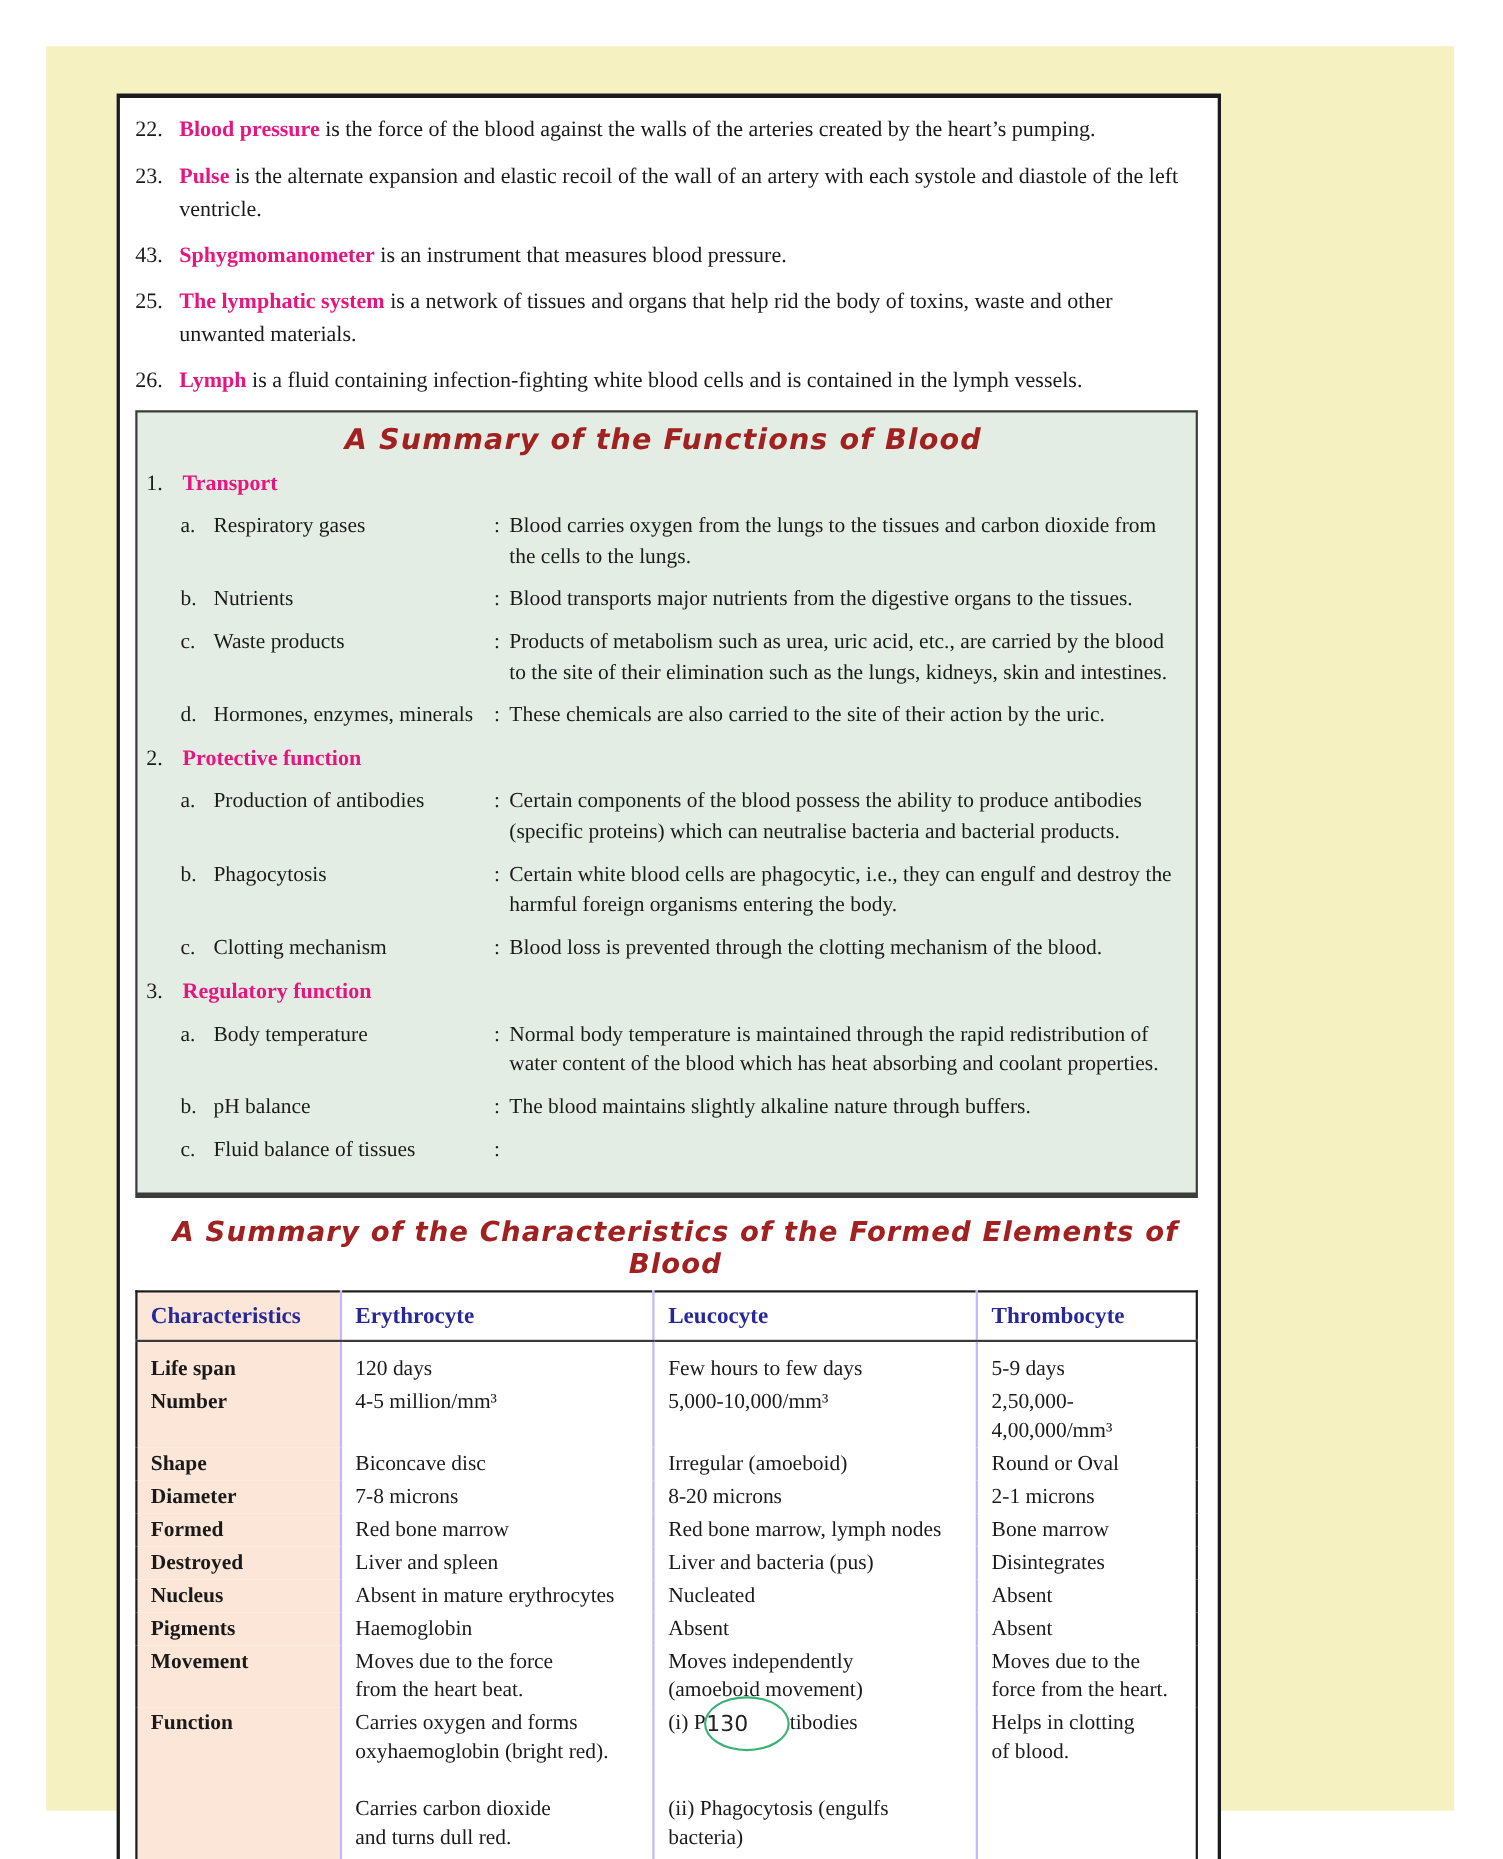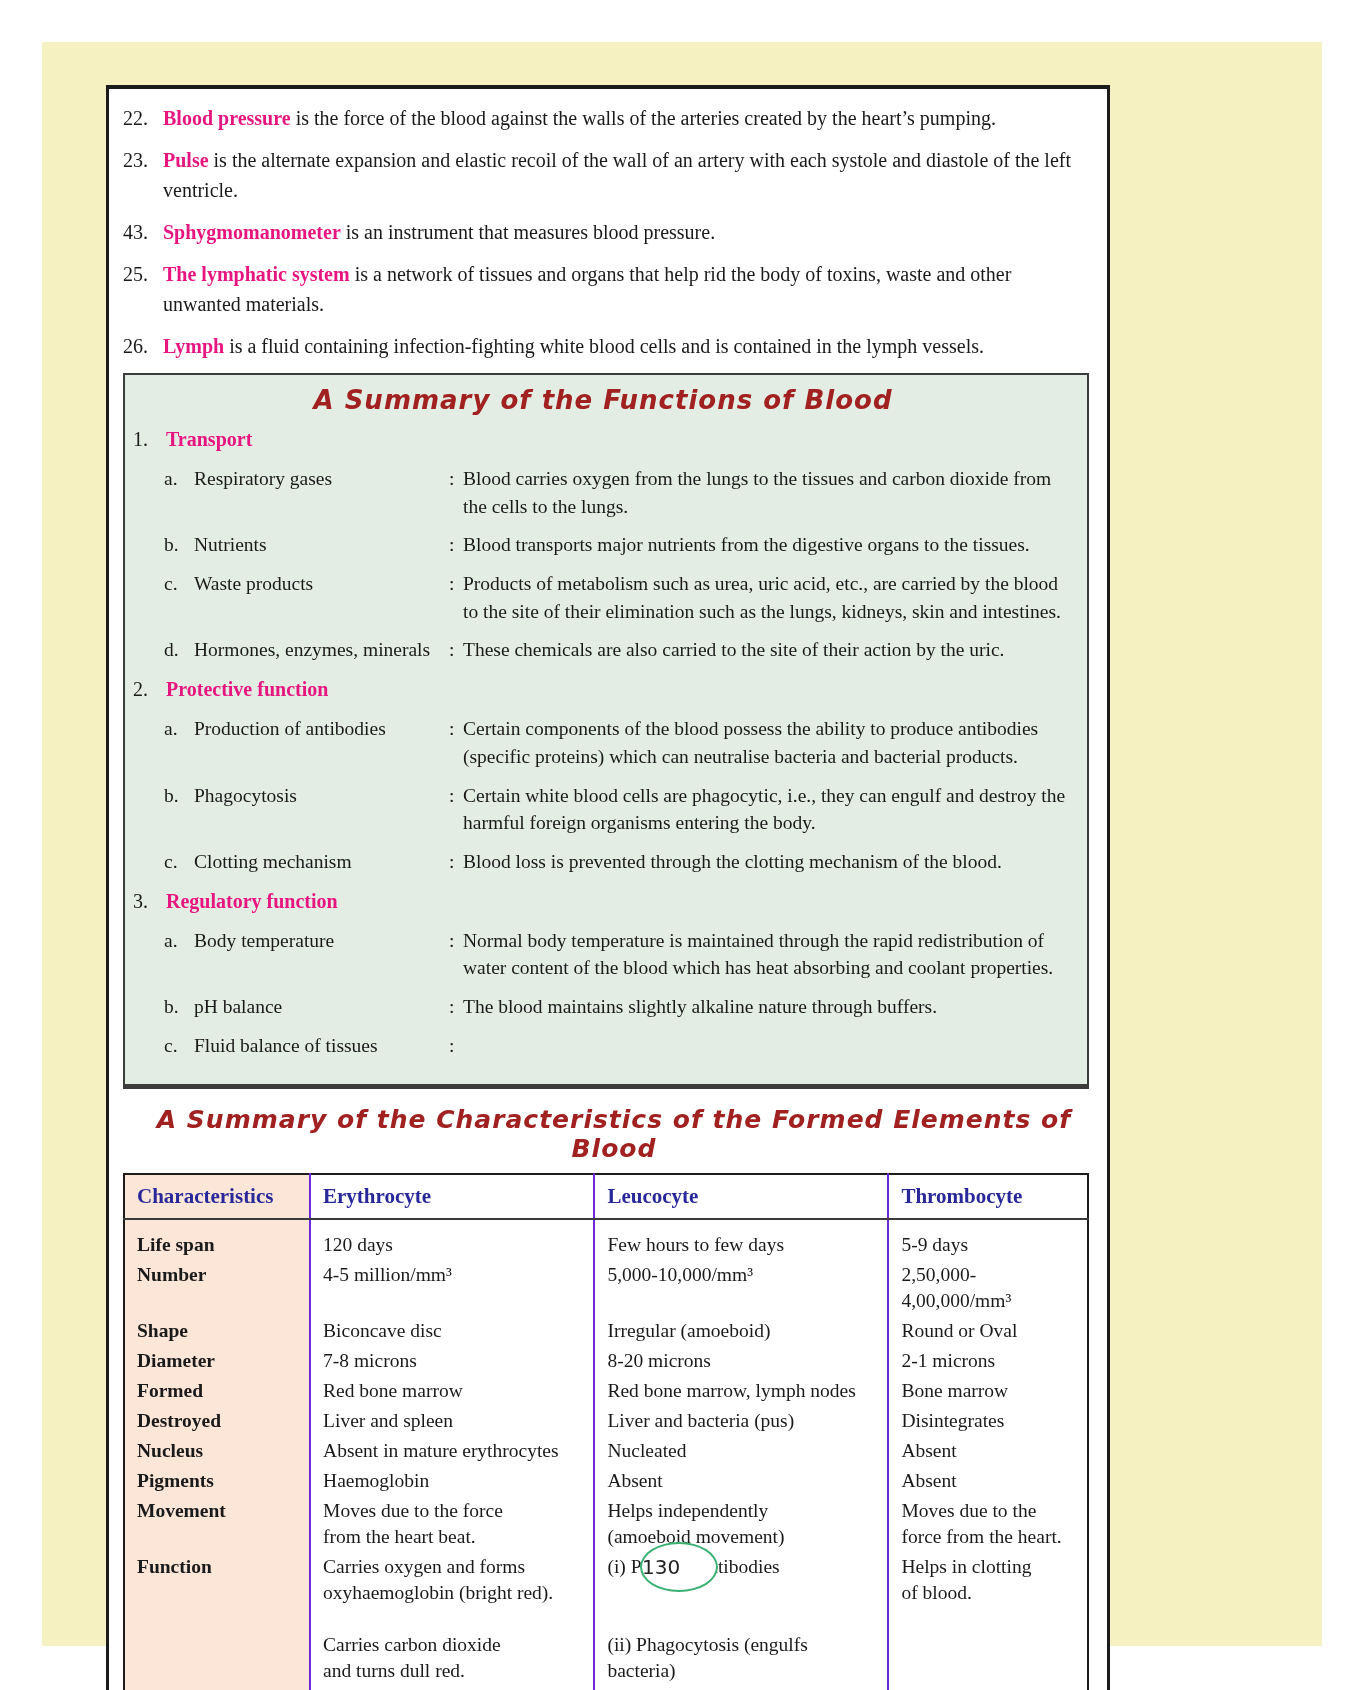--- a/index.html
+++ b/index.html
@@ -50,21 +50,21 @@
   table.chars col.c2{width:30.5%;}
   table.chars col.c3{width:20.7%;}
   table.chars th{
     color:#28289b;font-size:21px;font-weight:bold;text-align:left;
     padding:9px 8px 9px 12px;border-bottom:2px solid #3a3a3a;background:#ffffff;
   }
   table.chars th.peach, table.chars td.peach{background:#fbe6d7;}
   table.chars td{
     vertical-align:top;padding:2px 8px 2px 12px;line-height:26px;
   }
-  table.chars th + th, table.chars td + td{border-left:2px solid #6d28d9;}
+  table.chars th + th, table.chars td + td{border-left:2px solid #c4b5fd;}
   table.chars tbody tr:first-child td{padding-top:12px;}
   table.chars tbody tr:last-child td{padding-bottom:14px;}
   td.lbl{font-weight:bold;}
   .cell-line{min-height:26px;}
   
   .page-badge{
     position:absolute;left:640px;top:1542px;width:74px;height:46px;
     background:#ffffff;border:2px solid #3bb273;border-radius:50%;
     display:flex;align-items:center;justify-content:flex-start;
     font-family:"DejaVu Sans","Liberation Sans",sans-serif;font-size:20px;color:#222;
@@ -290,21 +290,21 @@
             <div class="cell-line">Absent</div>
           </td>
         </tr>
         <tr>
           <td class="peach lbl">Movement</td>
           <td>
             <div class="cell-line">Moves due to the force</div>
             <div class="cell-line">from the heart beat.</div>
           </td>
           <td>
-            <div class="cell-line">Helps independently</div>
+            <div class="cell-line">Moves independently</div>
             <div class="cell-line">(amoeboid movement)</div>
           </td>
           <td>
             <div class="cell-line">Moves due to  the</div>
             <div class="cell-line">force from the heart.</div>
           </td>
         </tr>
         <tr>
           <td class="peach lbl">Function</td>
           <td>

